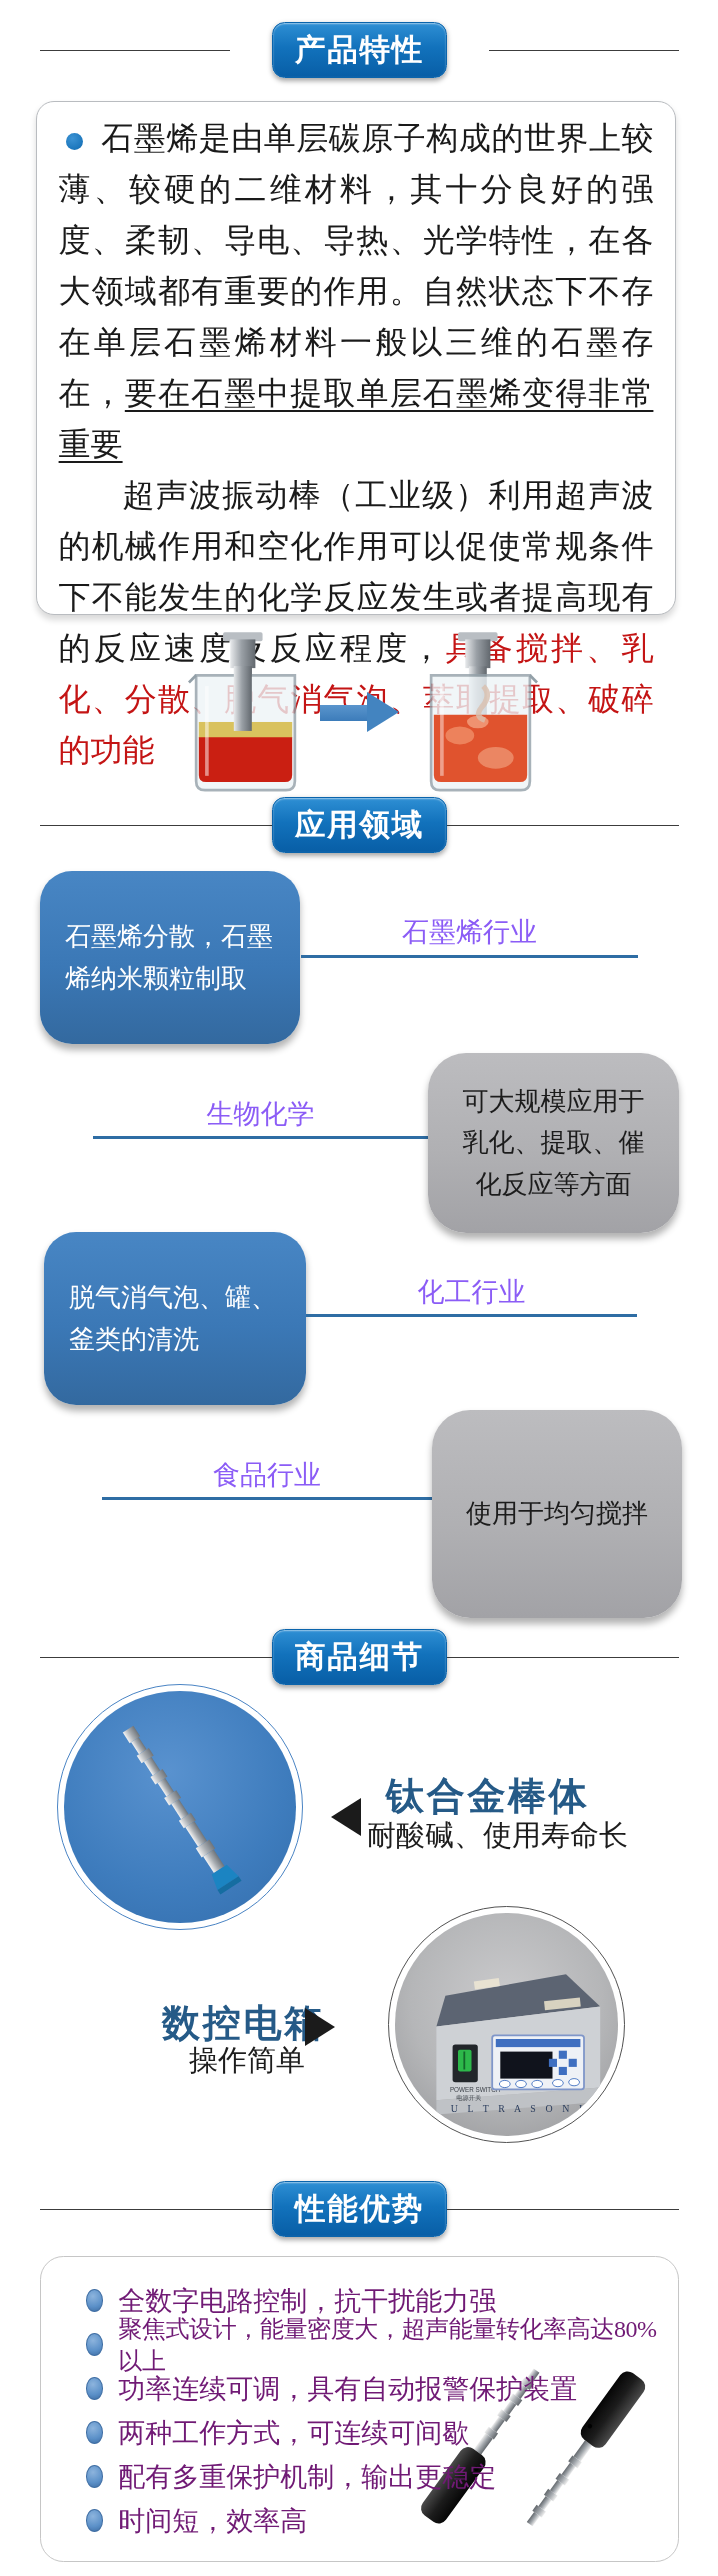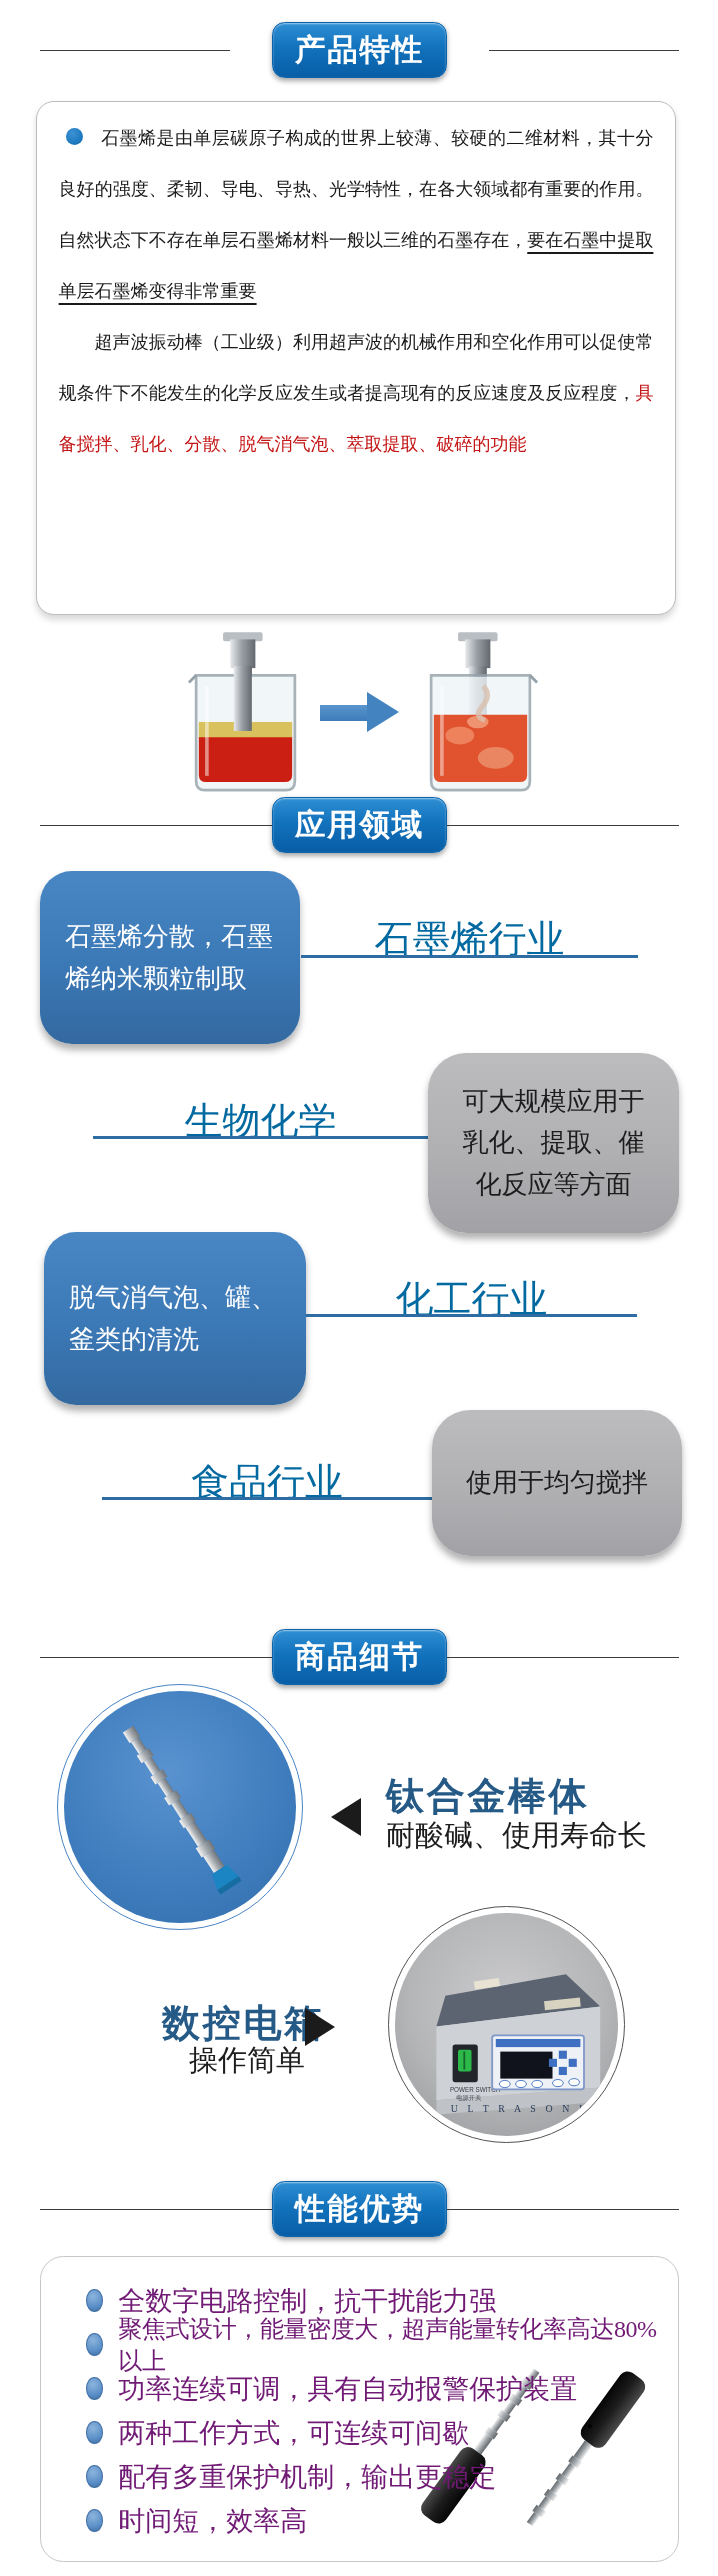--- a/index.html
+++ b/index.html
@@ -10,42 +10,42 @@
   .hline{flex:1;height:0;border-top:1.8px solid #3c3c3c;}
   .badge{min-width:115px;padding:6.3px 21.6px;text-align:center;color:#fff;font-size:30.5px;font-weight:bold;
          font-family:"Liberation Sans","DejaVu Sans",sans-serif;letter-spacing:1.8px;
          background:linear-gradient(180deg,#2e8fd4 0%,#1272bc 45%,#085ea6 100%);
          border:0.9px solid #0a64ac;border-radius:12.6px;
          box-shadow:0 2.7px 5.4px rgba(0,0,0,.35), inset 0 0.9px 1.8px rgba(255,255,255,.55);}
   
   .feature-box{position:absolute;left:36px;top:101px;width:640px;height:514px;box-sizing:border-box;
                border:1.8px solid #b9bcc0;border-radius:18px;background:#fff;
                box-shadow:0 4.5px 6.3px rgba(0,0,0,.15);padding:10.8px 21.6px;}
-  .feature-box p{margin:0;font-size:18px;line-height:51px;text-align:justify;}
+  .feature-box p{margin:0;font-size:32px;line-height:51px;text-align:justify;}
   .feature-box p.p2{text-indent:2em;}
   .pbullet{display:inline-block;width:17px;height:17px;border-radius:50%;
            background:radial-gradient(circle at 38% 32%,#3c93d4,#1b76bc 70%,#115c99);
            margin:0 18px 0 7.2px;vertical-align:-0.9px;}
   .u-seg{text-decoration:underline;text-decoration-thickness:1.8px;text-underline-offset:6.3px;}
   .red-seg{color:#c41414;}
   
   .abs{position:absolute;}
   .arrow-right{position:absolute;left:320px;top:692px;width:81px;height:41px;}
   .arrow-right .bar{position:absolute;left:0;top:12.6px;width:47px;height:16px;
                     background:linear-gradient(180deg,#5a95cd,#3c7cba);}
   .arrow-right .head{position:absolute;left:47px;top:0;width:0;height:0;
                      border-top:20.7px solid transparent;border-bottom:20.7px solid transparent;
                      border-left:32px solid #4384c0;}
   
   .app-box{position:absolute;box-sizing:border-box;display:flex;align-items:center;
            padding:17px 25px;font-size:26px;line-height:1.6;border-radius:32px;
            box-shadow:0 5.4px 7.2px rgba(0,0,0,.3);}
   .app-box.blue{background:linear-gradient(180deg,#4886c4,#3b78b6 55%,#33699f);color:#fff;}
   .app-box.gray{background:linear-gradient(180deg,#bcbcbf,#b0b0b3 55%,#a2a2a6);color:#1c1c1c;border-radius:38px;text-align:center;}
-  .app-label{position:absolute;text-align:center;font-size:38px;color:#0369a1;
+  .app-label{position:absolute;text-align:center;font-size:27px;color:#8b5cf6;
              font-family:"Liberation Sans","DejaVu Sans",sans-serif;}
   .app-underline{position:absolute;height:2.7px;background:#2e6da4;}
   
   .circle-ring{position:absolute;border-radius:50%;box-sizing:border-box;}
   .ring-blue{border:1.8px solid #4a84c4;}
   .ring-gray{border:1.8px solid #525252;}
   .circle-disc{position:absolute;left:6.3px;top:6.3px;right:6.3px;bottom:6.3px;border-radius:50%;overflow:hidden;}
   .disc-blue{background:radial-gradient(circle at 45% 35%,#5992cf,#3e7cbd 60%,#336dab);}
   .disc-gray{background:radial-gradient(circle at 50% 40%,#cbcbcd,#b5b6b8 55%,#939497);}
   .tri-left{position:absolute;width:0;height:0;border-top:19px solid transparent;
@@ -133,21 +133,21 @@
   <div class="app-label" style="left:93px;top:1096px;width:335px;">生物化学</div>
   <div class="app-underline" style="left:93px;top:1136px;width:335px;"></div>
   <div class="app-box gray" style="left:428px;top:1053px;width:251px;height:180px;">可大规模应用于乳化、提取、催化反应等方面</div>
 
   <div class="app-box blue" style="left:44px;top:1232px;width:262px;height:173px;">脱气消气泡、罐、釜类的清洗</div>
   <div class="app-label" style="left:306px;top:1274px;width:331px;">化工行业</div>
   <div class="app-underline" style="left:306px;top:1314px;width:331px;"></div>
 
   <div class="app-label" style="left:102px;top:1457px;width:330px;">食品行业</div>
   <div class="app-underline" style="left:102px;top:1497px;width:330px;"></div>
-  <div class="app-box gray" style="left:432px;top:1410px;width:250px;height:146px;justify-content:center;">使用于均匀搅拌</div>
+  <div class="app-box gray" style="left:432px;top:1410px;width:250px;height:208px;justify-content:center;">使用于均匀搅拌</div>
 
   <div class="sec-header" style="top:1631px;">
     <div class="hline"></div>
     <div class="badge">商品细节</div>
     <div class="hline"></div>
   </div>
 
   <div class="circle-ring ring-blue" style="left:57px;top:1684px;width:246px;height:246px;">
     <div class="circle-disc disc-blue">
       <svg width="234" height="234" viewBox="0 0 260 260">
@@ -173,21 +173,21 @@
           <rect x="-7" y="56" width="14" height="22" fill="url(#rodG)"></rect>
           <polygon points="-10,78 10,78 14,96 -14,96" fill="#1b84c2"></polygon>
           <rect x="-14" y="96" width="28" height="6" fill="#156da1"></rect>
         </g>
       </svg>
     </div>
   </div>
 
   <div class="tri-left" style="left:331px;top:1798px;"></div>
   <div class="detail-title" style="left:386px;top:1771px;">钛合金棒体</div>
-  <div class="detail-sub" style="left:386px;top:1816px;text-align:center;">耐酸碱、使用寿命长</div>
+  <div class="detail-sub" style="left:367px;top:1816px;text-align:center;">耐酸碱、使用寿命长</div>
 
   <div class="detail-title" style="left:162px;top:1998px;">数控电箱</div>
   <div class="detail-sub" style="left:189px;top:2041px;">操作简单</div>
   <div class="tri-right" style="left:305px;top:2008px;"></div>
 
   <div class="circle-ring ring-gray" style="left:388px;top:1906px;width:237px;height:237px;">
     <div class="circle-disc disc-gray">
       <svg width="225" height="225" viewBox="0 0 250 250">
         <polygon points="56,92 190,68 228,104 46,126" fill="#5c6472"></polygon>
         <rect x="88" y="74" width="28" height="9" transform="rotate(-8 102 78)" fill="#e8e2d2"></rect>

